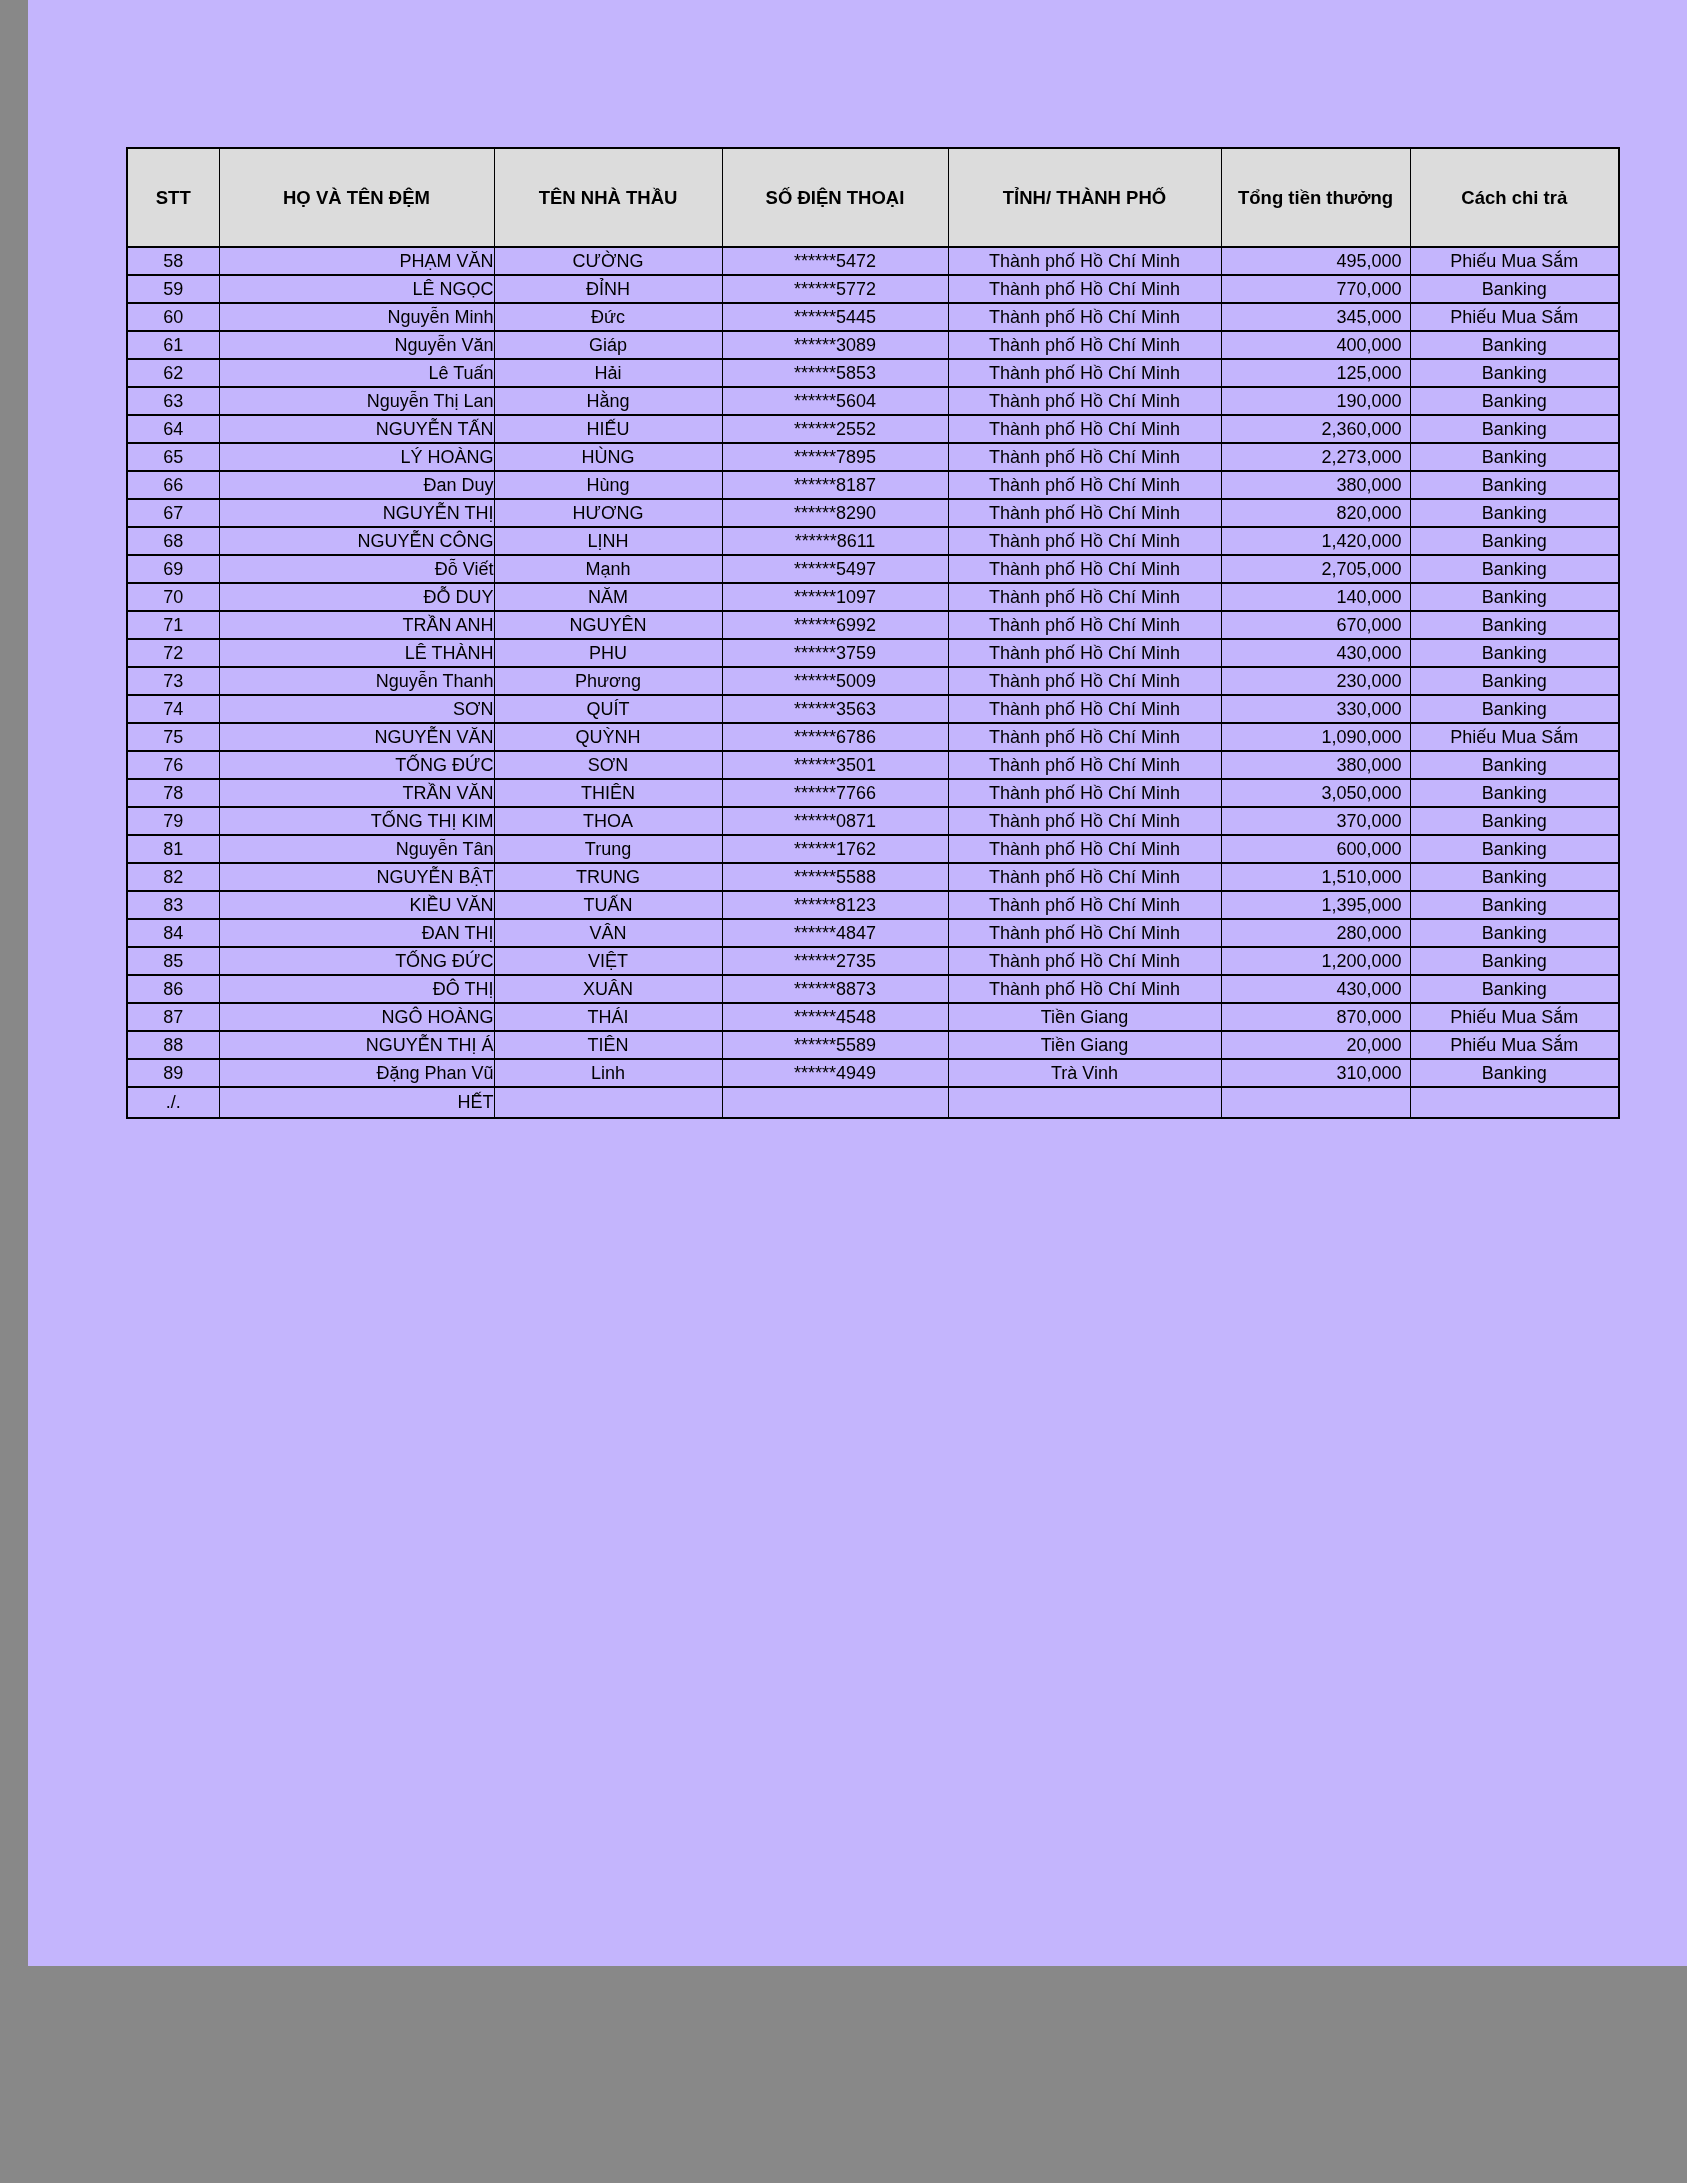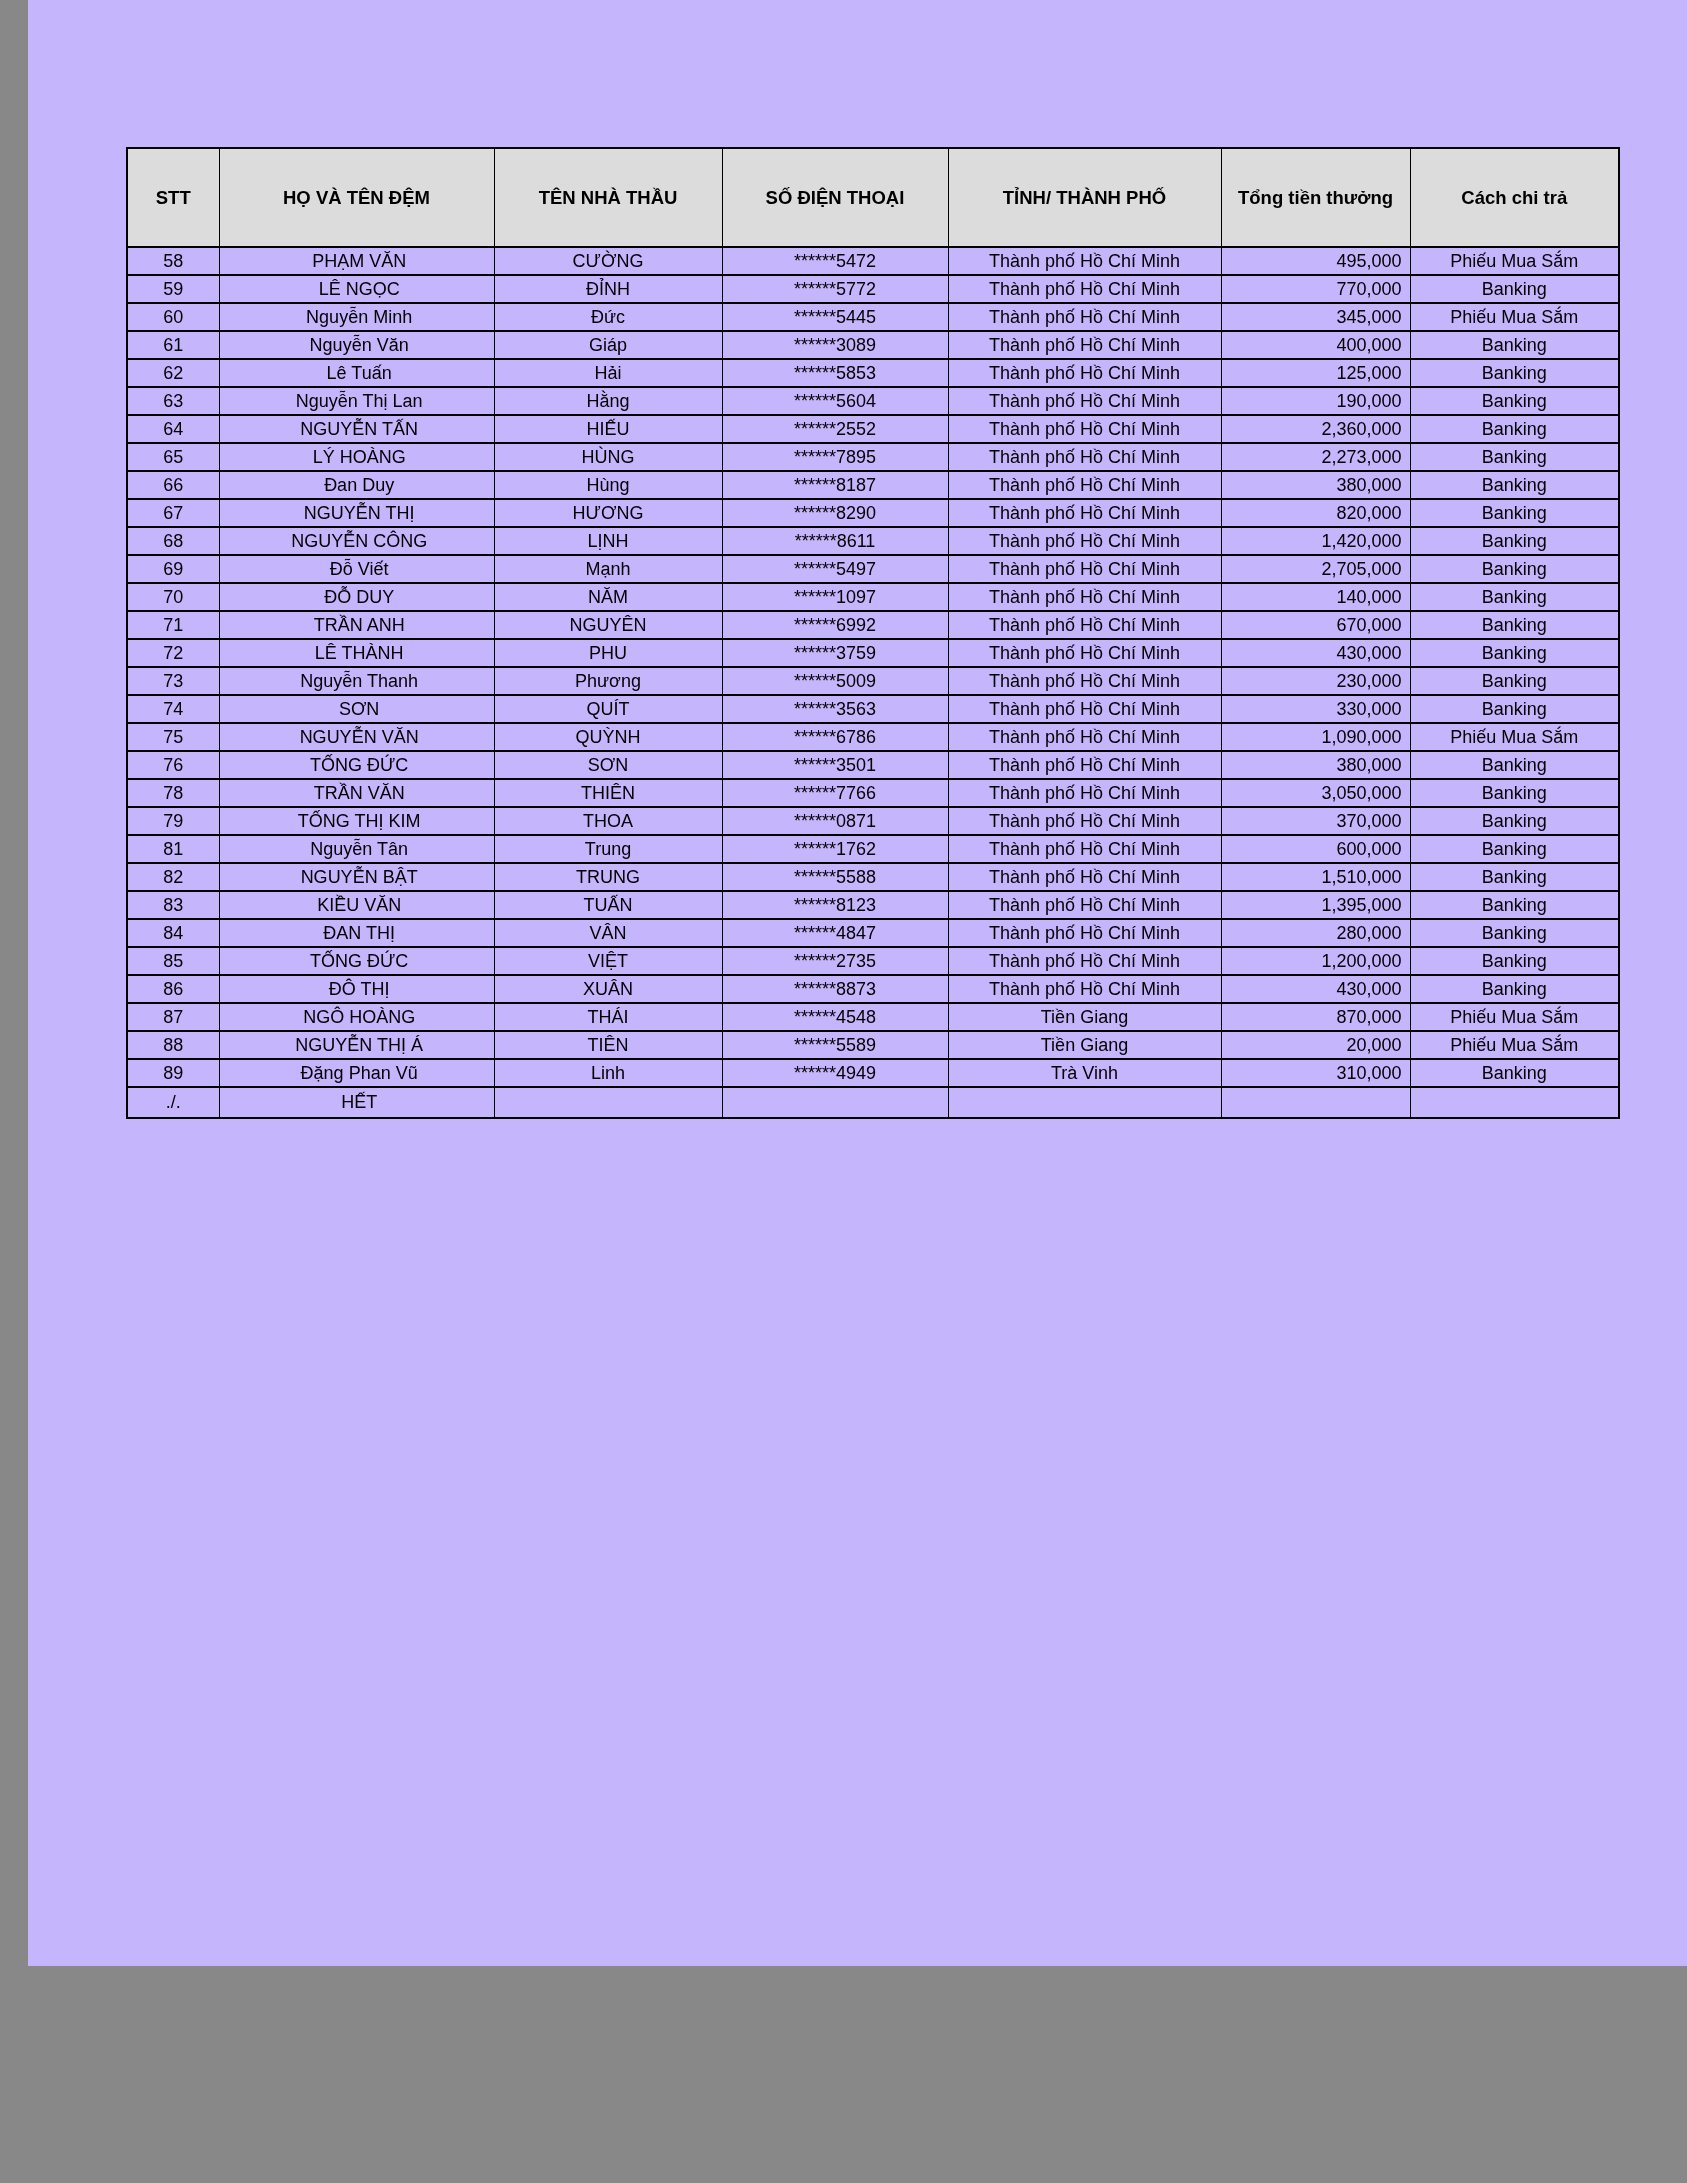--- a/index.html
+++ b/index.html
@@ -38,21 +38,21 @@
     text-align: center;
     vertical-align: middle;
   }
   table.datatable td {
     height: 26px;
     font-size: 18px;
     font-weight: 400;
     vertical-align: middle;
   }
   tr.last-row td { height: 29px; }
-  .al-left   { text-align: center;  padding-left: 5.3px !important; }
+  .al-left   { text-align: right;  padding-left: 5.3px !important; }
   .al-center { text-align: center; }
   .al-right  { text-align: right; padding-right: 8px !important; }
   .footer-center {
     position: absolute;
     top: 2096px;
     left: 0;
     width: 1687px;
     text-align: center;
     font-size: 19px;
   }

